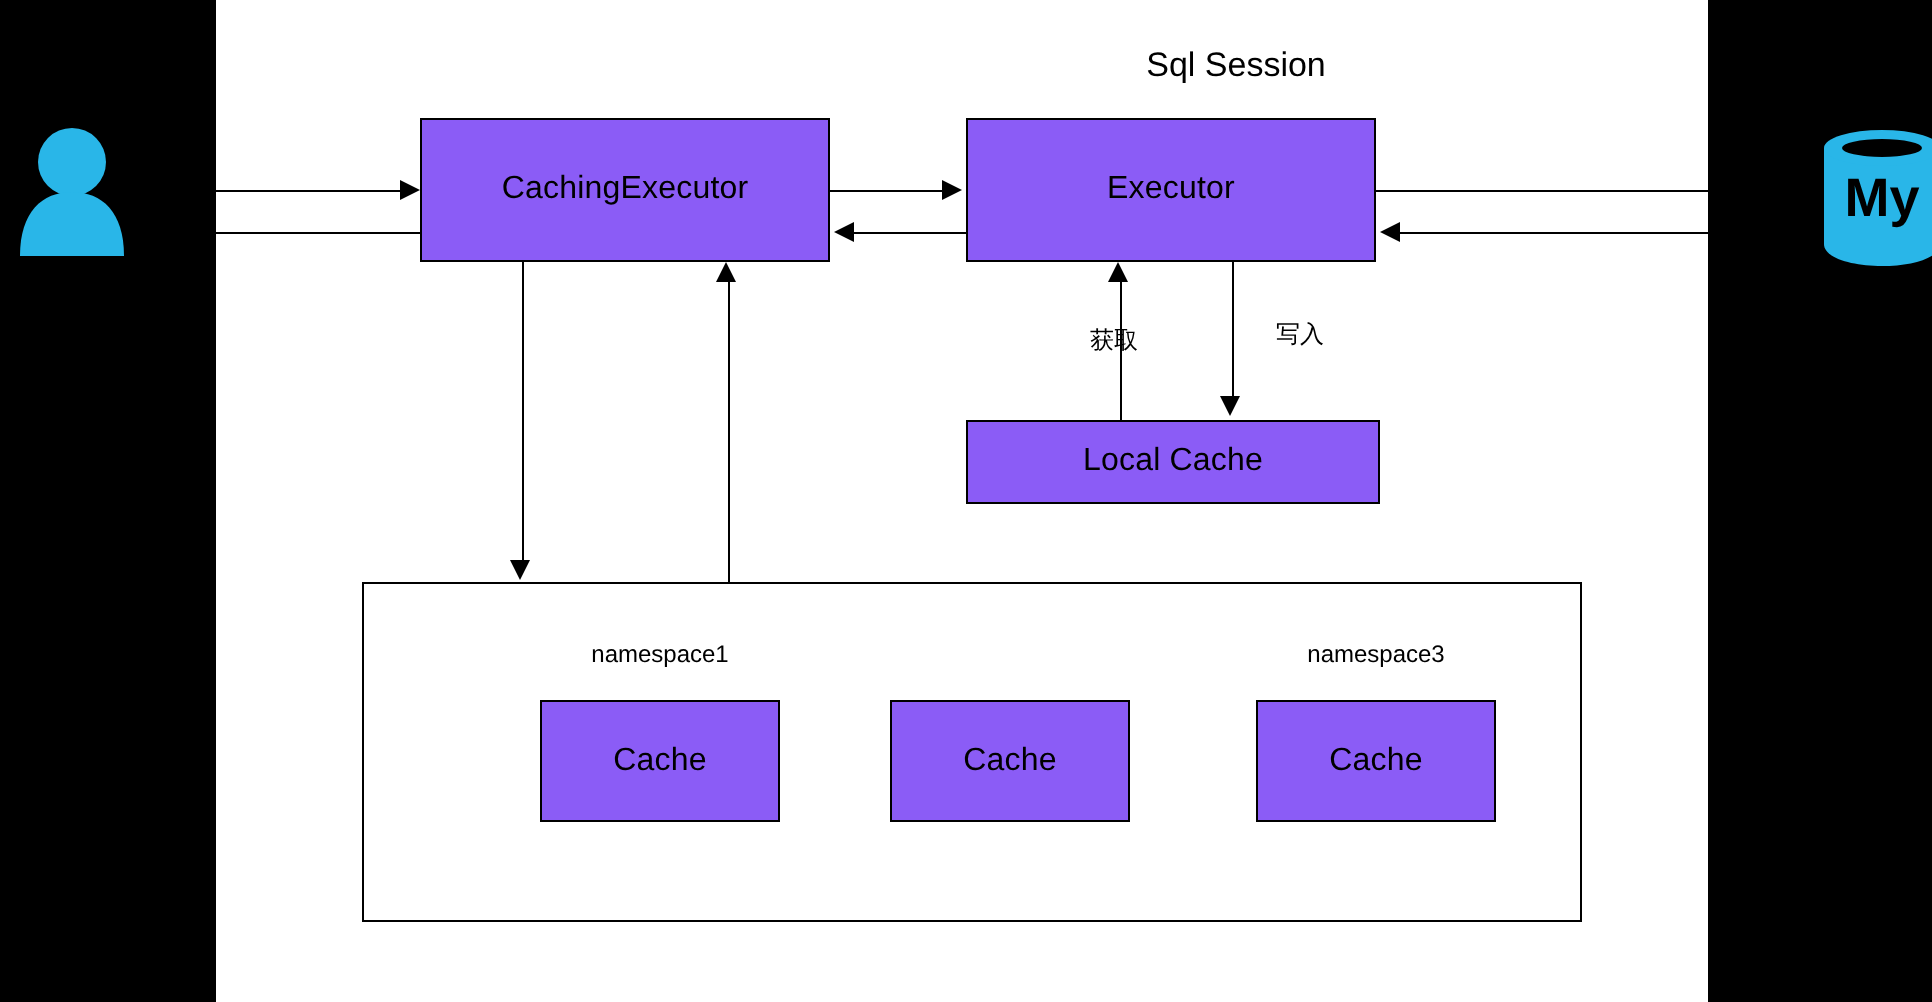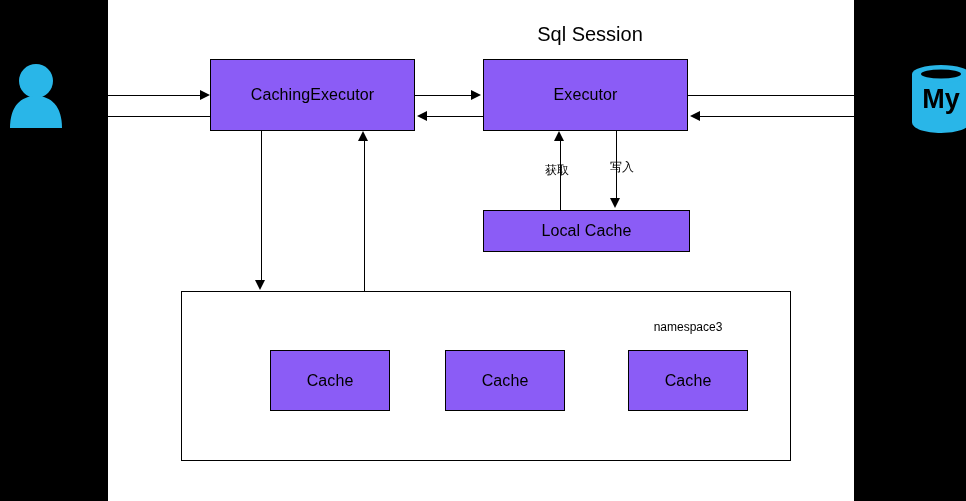--- a/index.html
+++ b/index.html
@@ -118,37 +118,38 @@
 
   <div class="icon-db">
     <svg viewBox="0 0 66 72" width="66" height="72" aria-hidden="true">
       <path d="M4 12 L4 60 C4 67 18 71 33 71 C48 71 62 67 62 60 L62 12 Z" fill="#29b6e8"></path>
       <ellipse cx="33" cy="12" rx="29" ry="9" fill="#29b6e8"></ellipse>
       <ellipse cx="33" cy="12" rx="20" ry="4.5" fill="#000000"></ellipse>
       <text x="33" y="46" font-family="Liberation Sans, sans-serif" font-size="27" font-weight="bold" fill="#000000" text-anchor="middle">My</text>
     </svg>
   </div>
 
-  <div class="label" style="left:505px; top:22px; width:170px; font-size:20px;">Sql Session</div>
+  <div class="label" style="left:533px; top:22px; width:170px; font-size:17px;">Sql Session</div>
 
   <div class="box" style="left:210px; top:59px; width:205px; height:72px;">
     <span>CachingExecutor</span>
   </div>
 
   <div class="box" style="left:483px; top:59px; width:205px; height:72px;">
     <span>Executor</span>
   </div>
 
   <div class="box" style="left:483px; top:210px; width:207px; height:42px;">
     <span>Local Cache</span>
   </div>
 
   <div class="plainbox" style="left:181px; top:291px; width:610px; height:170px;"></div>
 
 
+  <div class="label" style="left:270px; top:320px; width:120px;">namespace1</div>
   <div class="box" style="left:270px; top:350px; width:120px; height:61px;">
     <span>Cache</span>
   </div>
 
   <div class="box" style="left:445px; top:350px; width:120px; height:61px;">
     <span>Cache</span>
   </div>
 
   <div class="label" style="left:628px; top:320px; width:120px;">namespace3</div>
   <div class="box" style="left:628px; top:350px; width:120px; height:61px;">
@@ -167,21 +168,21 @@
   <div class="hline" style="left:688px; top:95px; width:166px;"></div>
   <div class="hline" style="left:698px; top:116px; width:156px;"></div>
   <div class="arrow arrow-left" style="left:690px; top:111px;"></div>
 
   <div class="vline" style="left:560px; top:141px; height:69px;"></div>
   <div class="arrow arrow-up" style="left:554px; top:131px;"></div>
   <div class="label" style="left:527px; top:163px; width:60px;">获取</div>
 
   <div class="vline" style="left:616px; top:131px; height:69px;"></div>
   <div class="arrow arrow-down" style="left:610px; top:198px;"></div>
-  <div class="label" style="left:592px; top:160px; width:60px;">写入</div>
+  <div class="label" style="left:620px; top:160px; width:60px;">写入</div>
 
   <div class="vline" style="left:261px; top:131px; height:152px;"></div>
   <div class="arrow arrow-down" style="left:255px; top:280px;"></div>
 
   <div class="vline" style="left:364px; top:141px; height:150px;"></div>
   <div class="arrow arrow-up" style="left:358px; top:131px;"></div>
 
 </div>
 
 </body></html>

